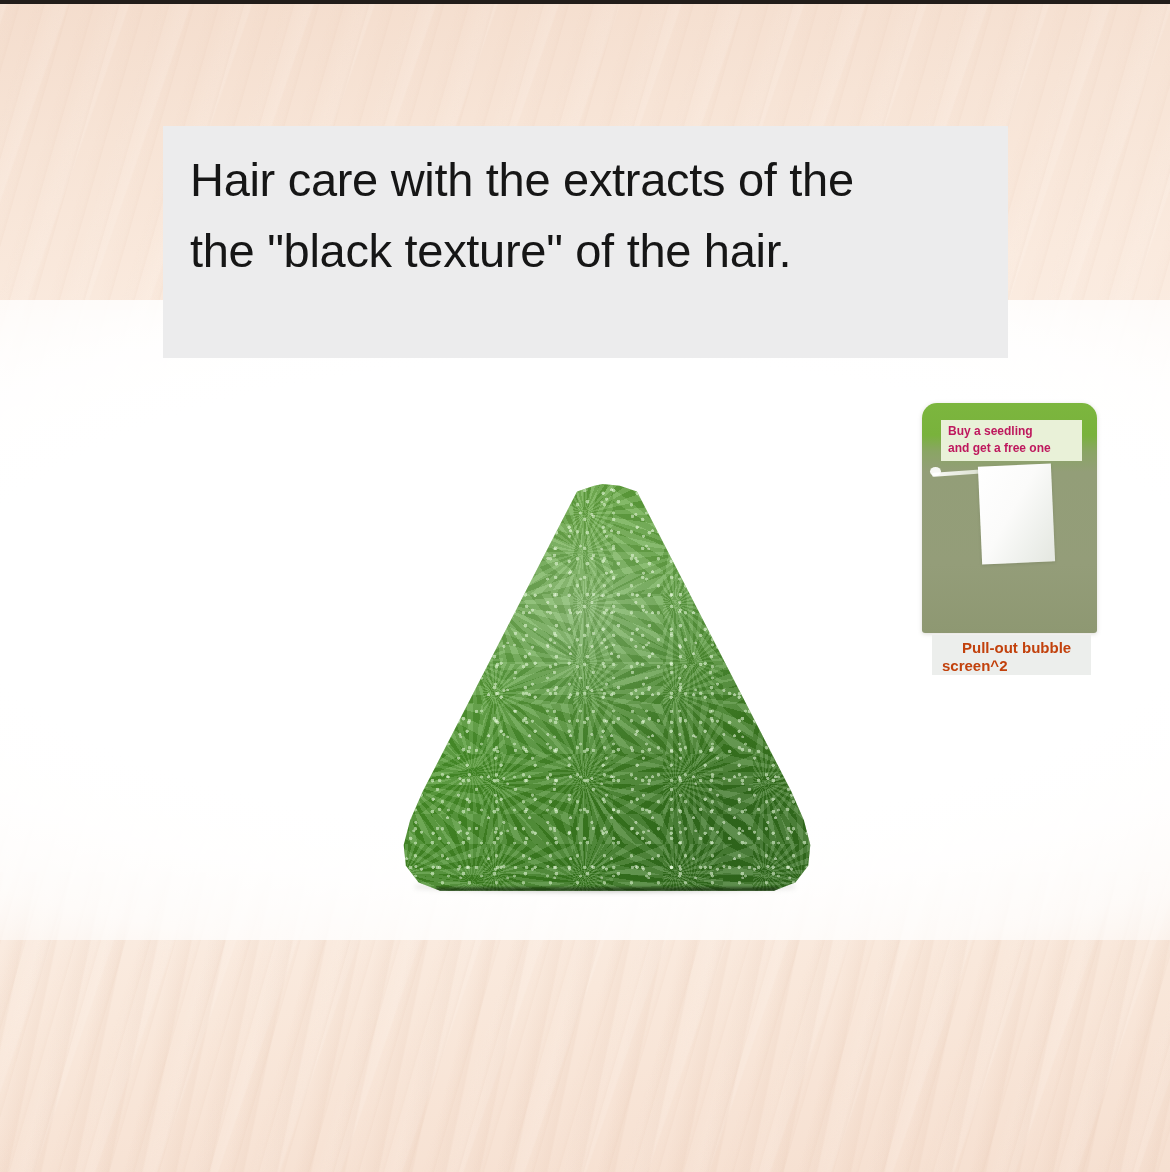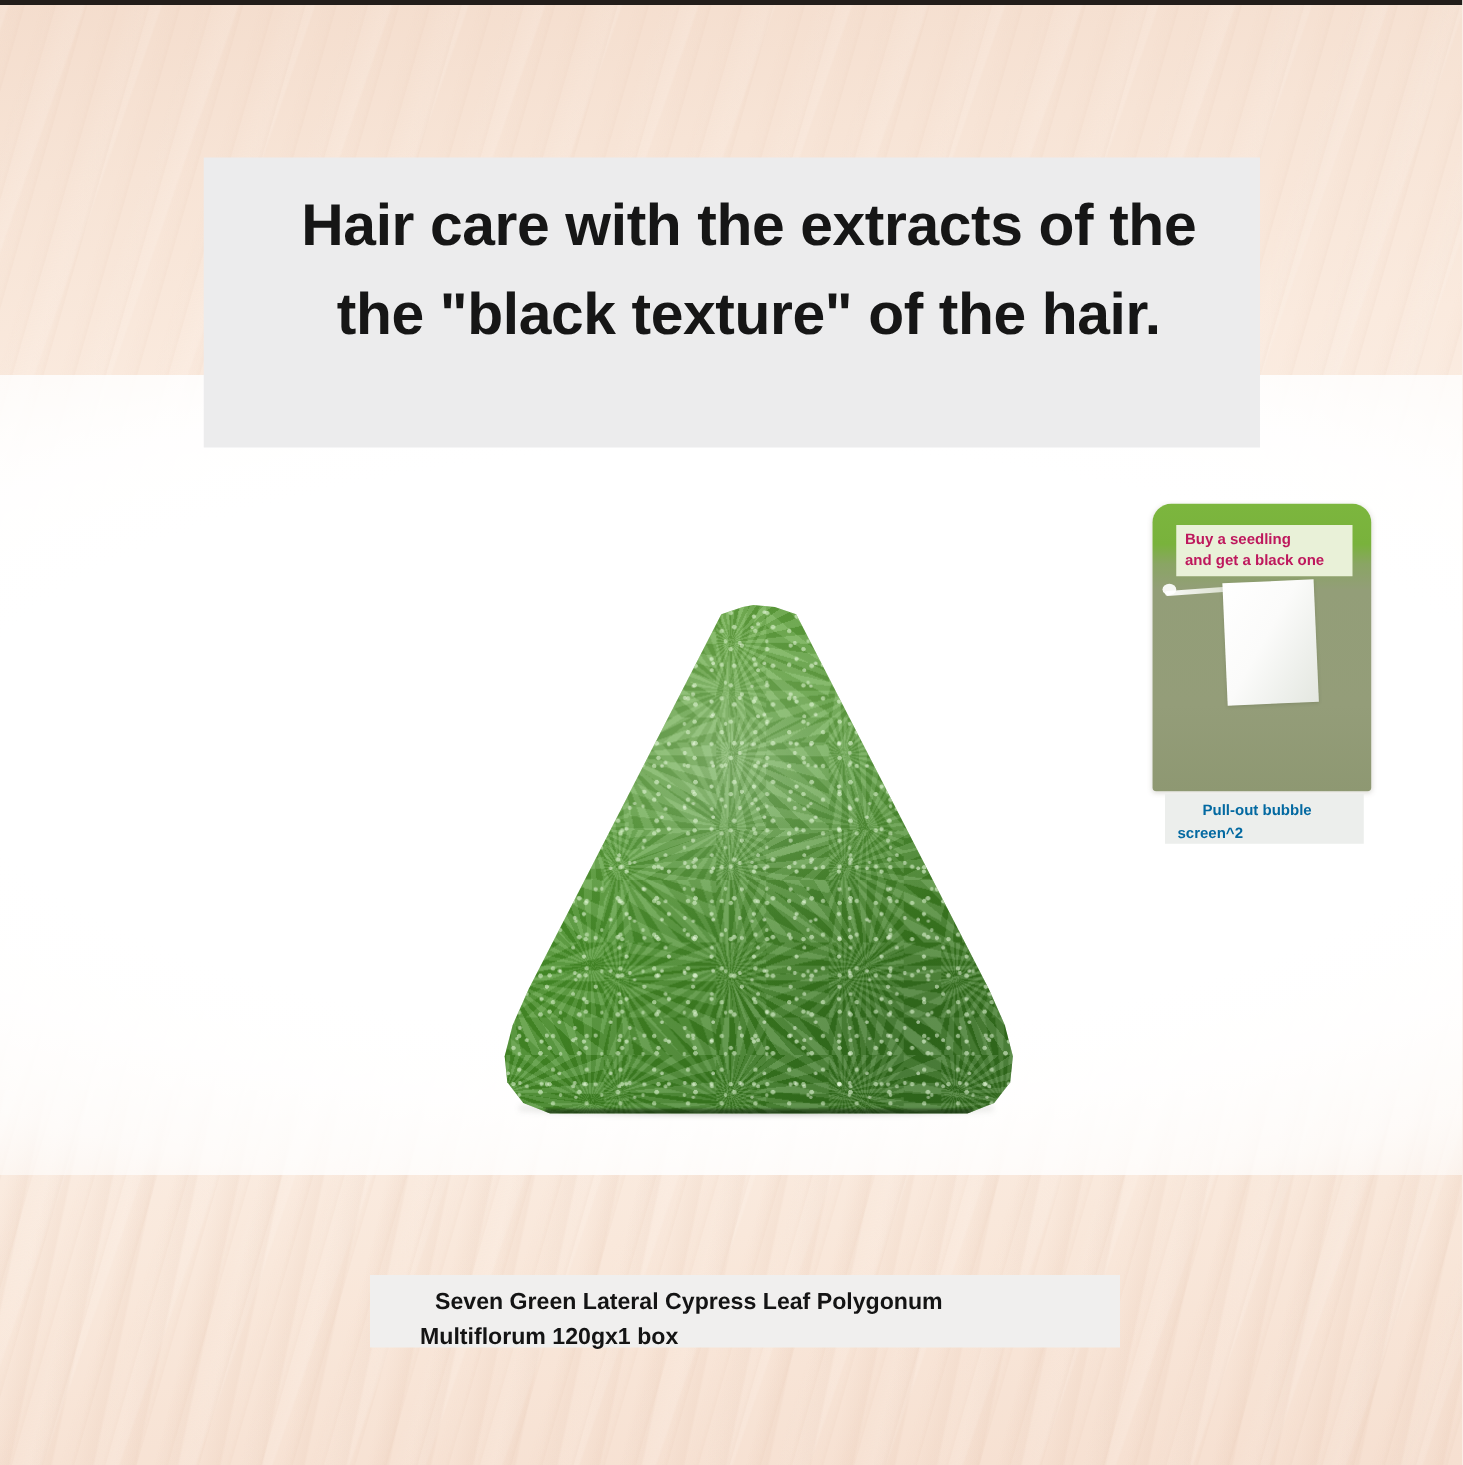--- a/index.html
+++ b/index.html
@@ -100,25 +100,24 @@
     width: 845px;
     height: 232px;
     background: #ececed;
     padding: 18px 0 0 27px;
     box-sizing: border-box;
   }
   .headline-line {
     display: block;
     color: #161616;
     font-size: 47px;
-    font-weight: 700;
+    font-weight: 400;
     line-height: 71px;
     letter-spacing: -0.3px;
     white-space: nowrap;
-    text-align: center;
   }
 
   
   .soap-wrap {
     position: absolute;
     left: 393px;
     top: 484px;
     width: 428px;
     height: 415px;
   }
@@ -273,22 +272,22 @@
     left: 932px;
     top: 635px;
     width: 159px;
     height: 40px;
     background: #eceeec;
     padding: 4px 0 0 10px;
     box-sizing: border-box;
   }
   .promo-caption-line {
     display: block;
-    color: #0369a1;
-    font-size: 12px;
+    color: #c2410c;
+    font-size: 15px;
     font-weight: 700;
     line-height: 18px;
     white-space: nowrap;
   }
   .promo-caption-line.indent { padding-left: 20px; }
 
   
   .product-caption {
     position: absolute;
     left: 296px;
@@ -332,26 +331,22 @@
       <div class="soap-base"></div>
     </div>
   </div>
 
   <div class="promo-card">
     <div class="promo-string"></div>
     <div class="promo-string-knot"></div>
     <div class="promo-bag"></div>
     <div class="promo-label">
       <span class="promo-label-line">Buy a seedling</span>
-      <span class="promo-label-line">and get a black one</span>
+      <span class="promo-label-line">and get a free one</span>
     </div>
   </div>
   <div class="promo-caption">
     <span class="promo-caption-line indent">Pull-out bubble</span>
     <span class="promo-caption-line">screen^2</span>
   </div>
 
-  <div class="product-caption">
-    <span class="product-caption-line">Seven Green Lateral Cypress Leaf Polygonum</span>
-    <span class="product-caption-line flush">Multiflorum 120gx1 box</span>
-  </div>
 
 </div>
 
 </body></html>

